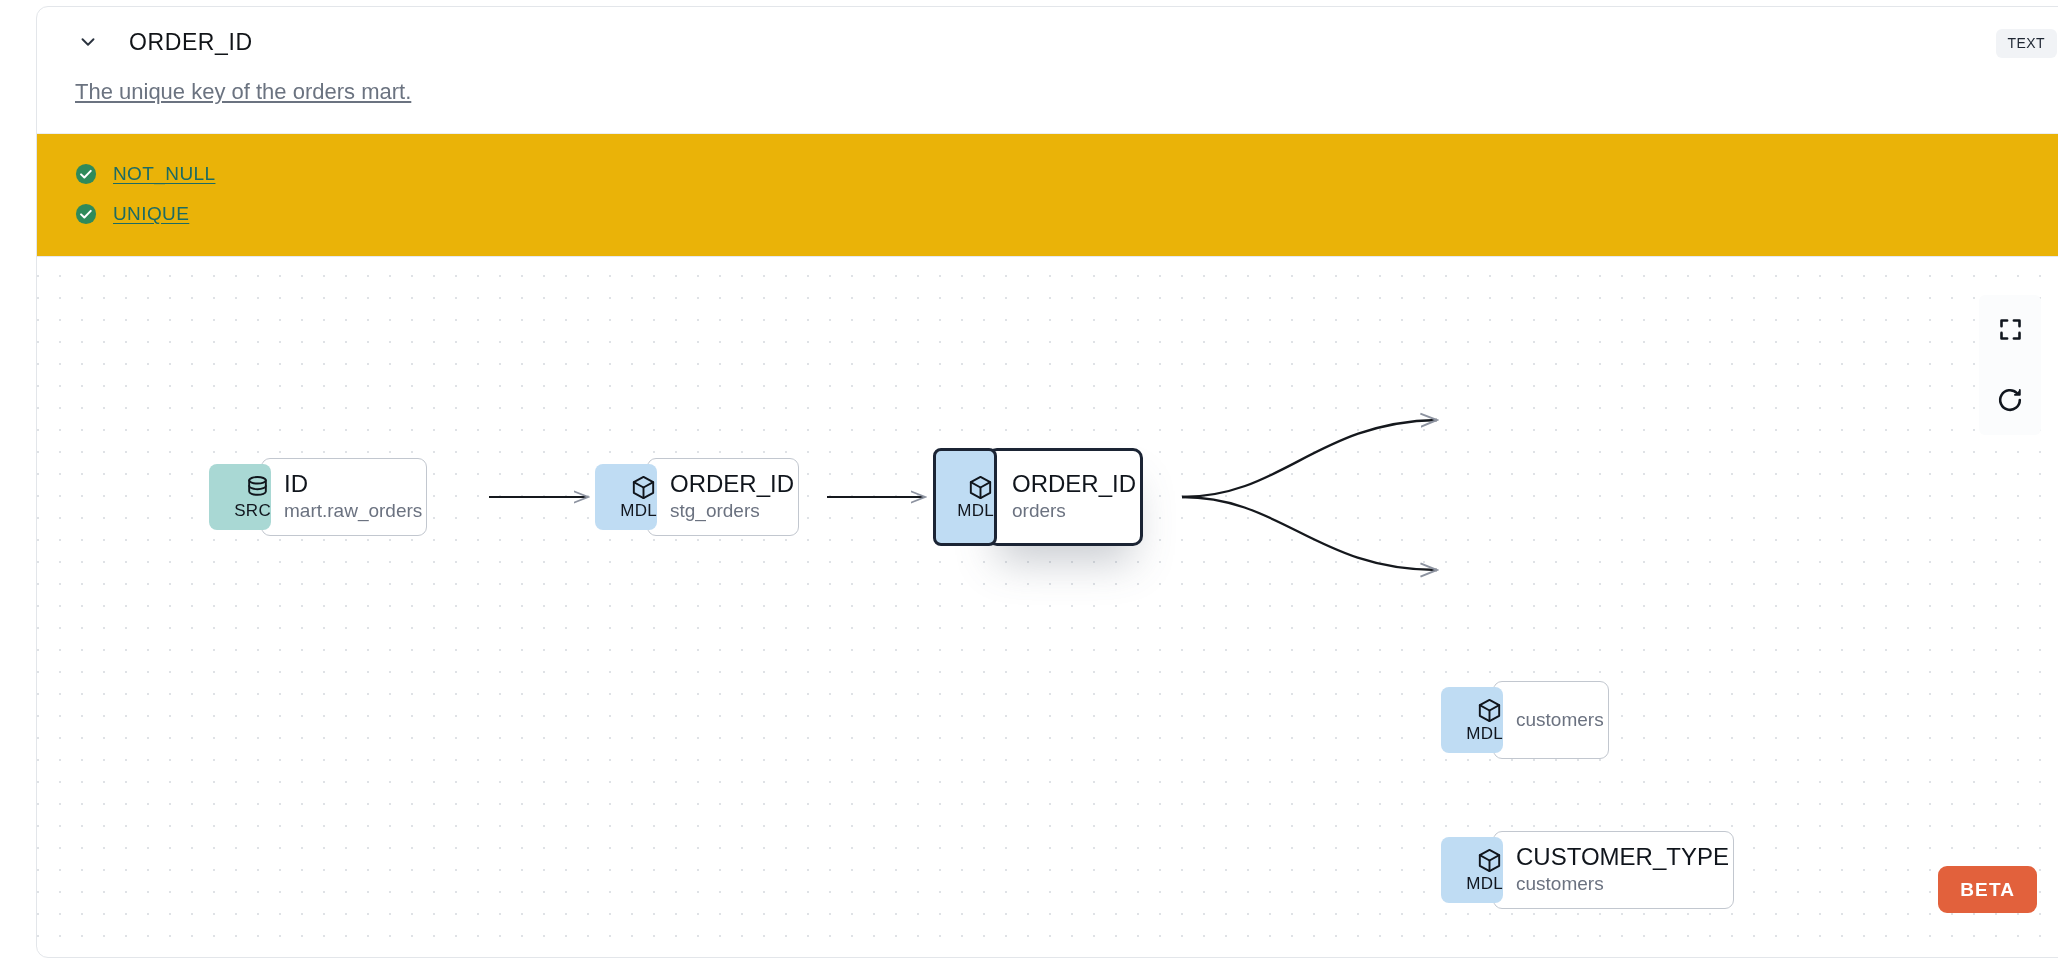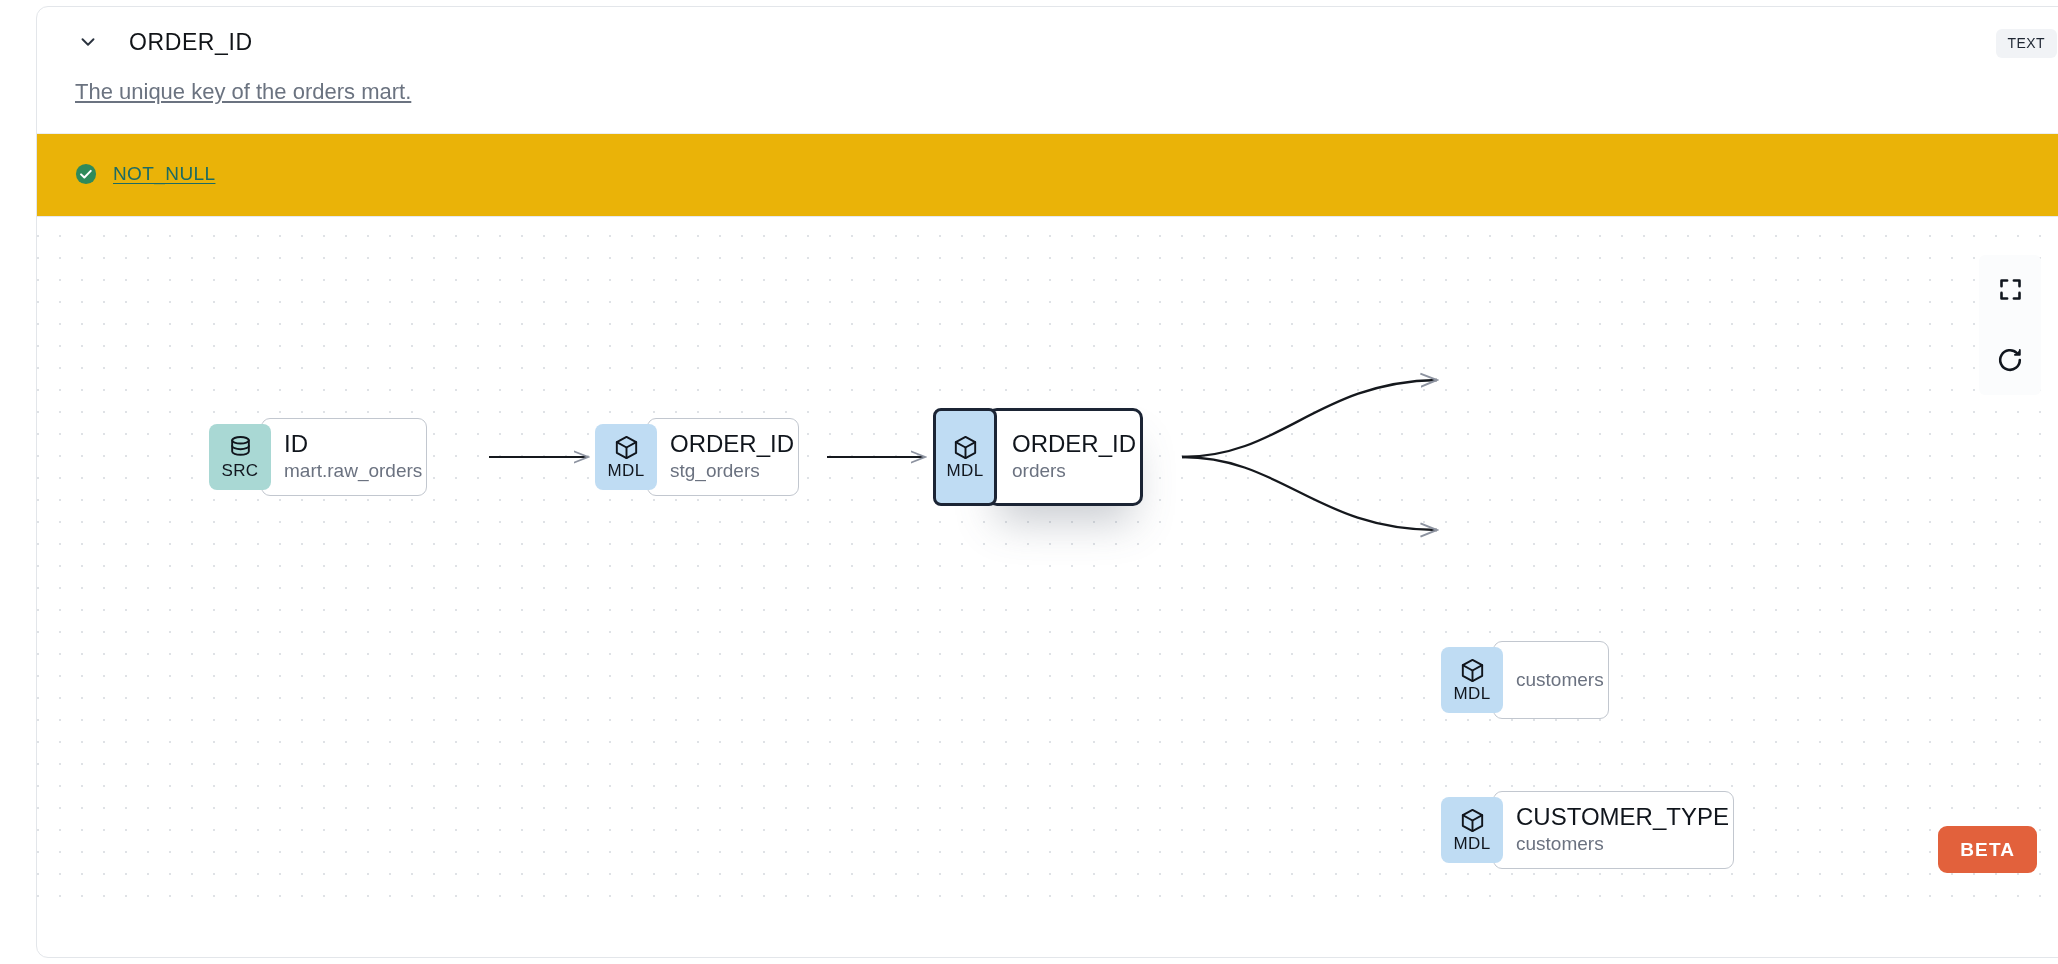--- a/index.html
+++ b/index.html
@@ -111,21 +111,21 @@
     position:absolute;
     display:flex;
     align-items:stretch;
     height:78px;
   }
   .node-badge{
     width:62px;
     border-radius:8px;
     display:flex;
     flex-direction:column;
-    align-items:center;
+    align-items:flex-end;
     justify-content:center;
     box-sizing:border-box;
     margin-top:6px;
     margin-bottom:6px;
     z-index:1;
     flex:0 0 auto;
   }
   .node-badge .badge-ico{display:block;margin-bottom:1px;}
   .node-badge .badge-txt{
     font-size:17px;
@@ -226,20 +226,27 @@
   <div class="tests">
 
     <div class="test-row">
       <svg class="check-icon" viewBox="0 0 24 24">
         <circle cx="12" cy="12" r="11" fill="#2f8a5b"></circle>
         <polyline points="6.6 12.4 10.2 15.8 17.2 8.6" fill="none" stroke="#ffffff" stroke-width="2.2" stroke-linecap="round" stroke-linejoin="round"></polyline>
       </svg>
       <span class="test-link">NOT_NULL</span>
     </div>
 
+    <div class="test-row">
+      <svg class="check-icon" viewBox="0 0 24 24">
+        <circle cx="12" cy="12" r="11" fill="#2f8a5b"></circle>
+        <polyline points="6.6 12.4 10.2 15.8 17.2 8.6" fill="none" stroke="#ffffff" stroke-width="2.2" stroke-linecap="round" stroke-linejoin="round"></polyline>
+      </svg>
+      <span class="test-link">UNIQUE</span>
+    </div>
 
   </div>
 
   <div class="canvas">
 
     <svg class="edges" viewBox="0 0 2044 690" preserveAspectRatio="none">
       <defs>
         <marker id="arw" viewBox="0 0 10 10" refX="9" refY="5" markerWidth="8" markerHeight="8" orient="auto-start-reverse">
           <path d="M 0 1.4 L 9 5 L 0 8.6" fill="none" stroke="#8d93a0" stroke-width="1.1"></path>
         </marker>

